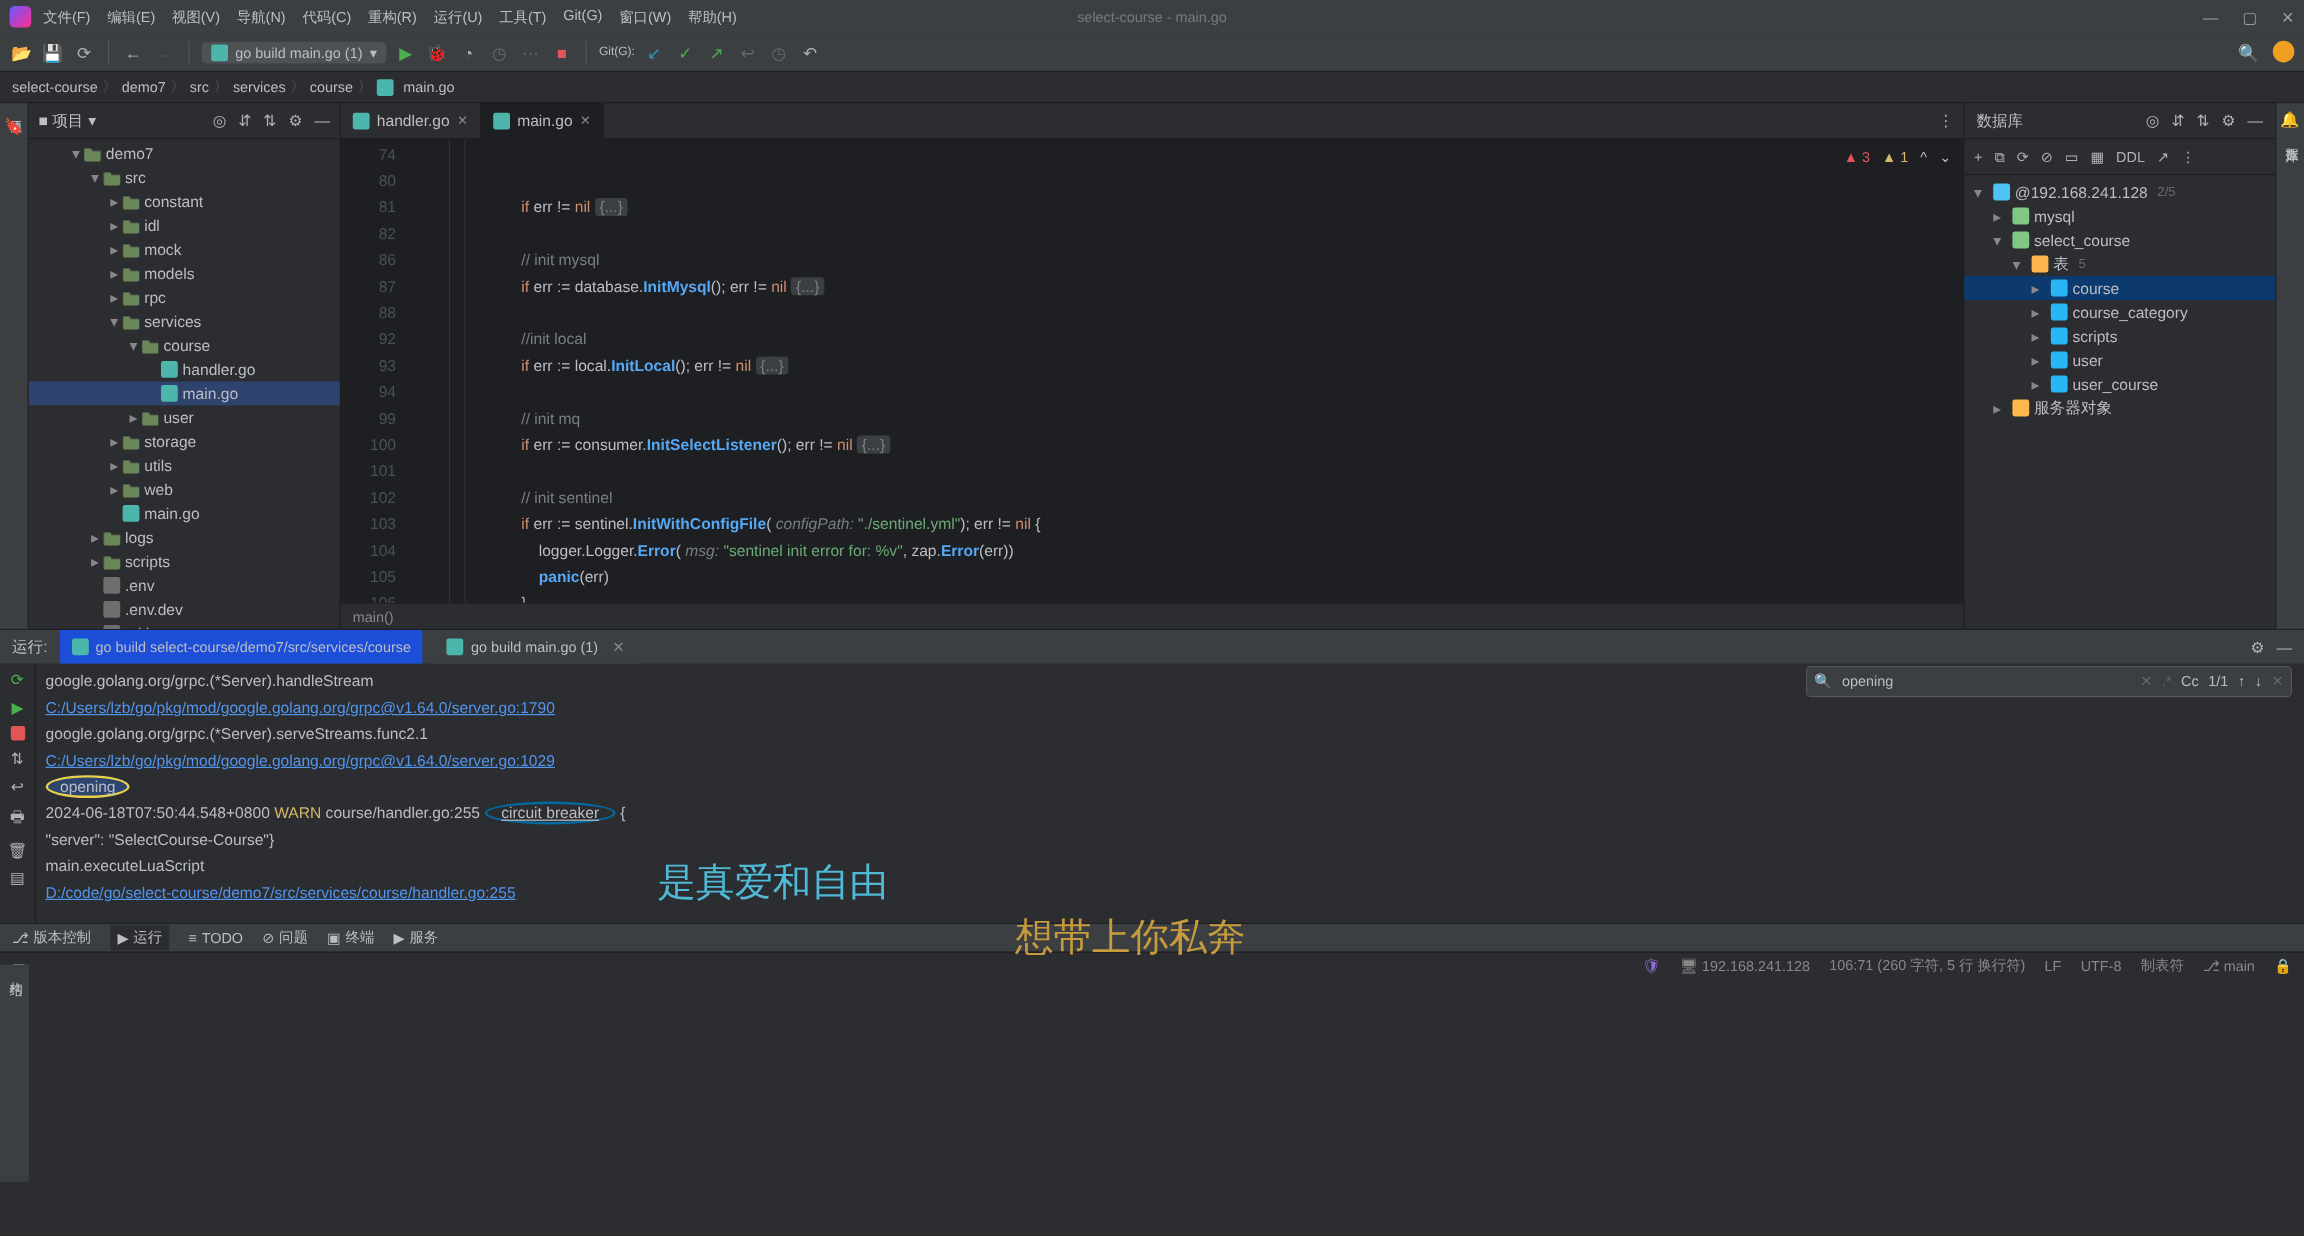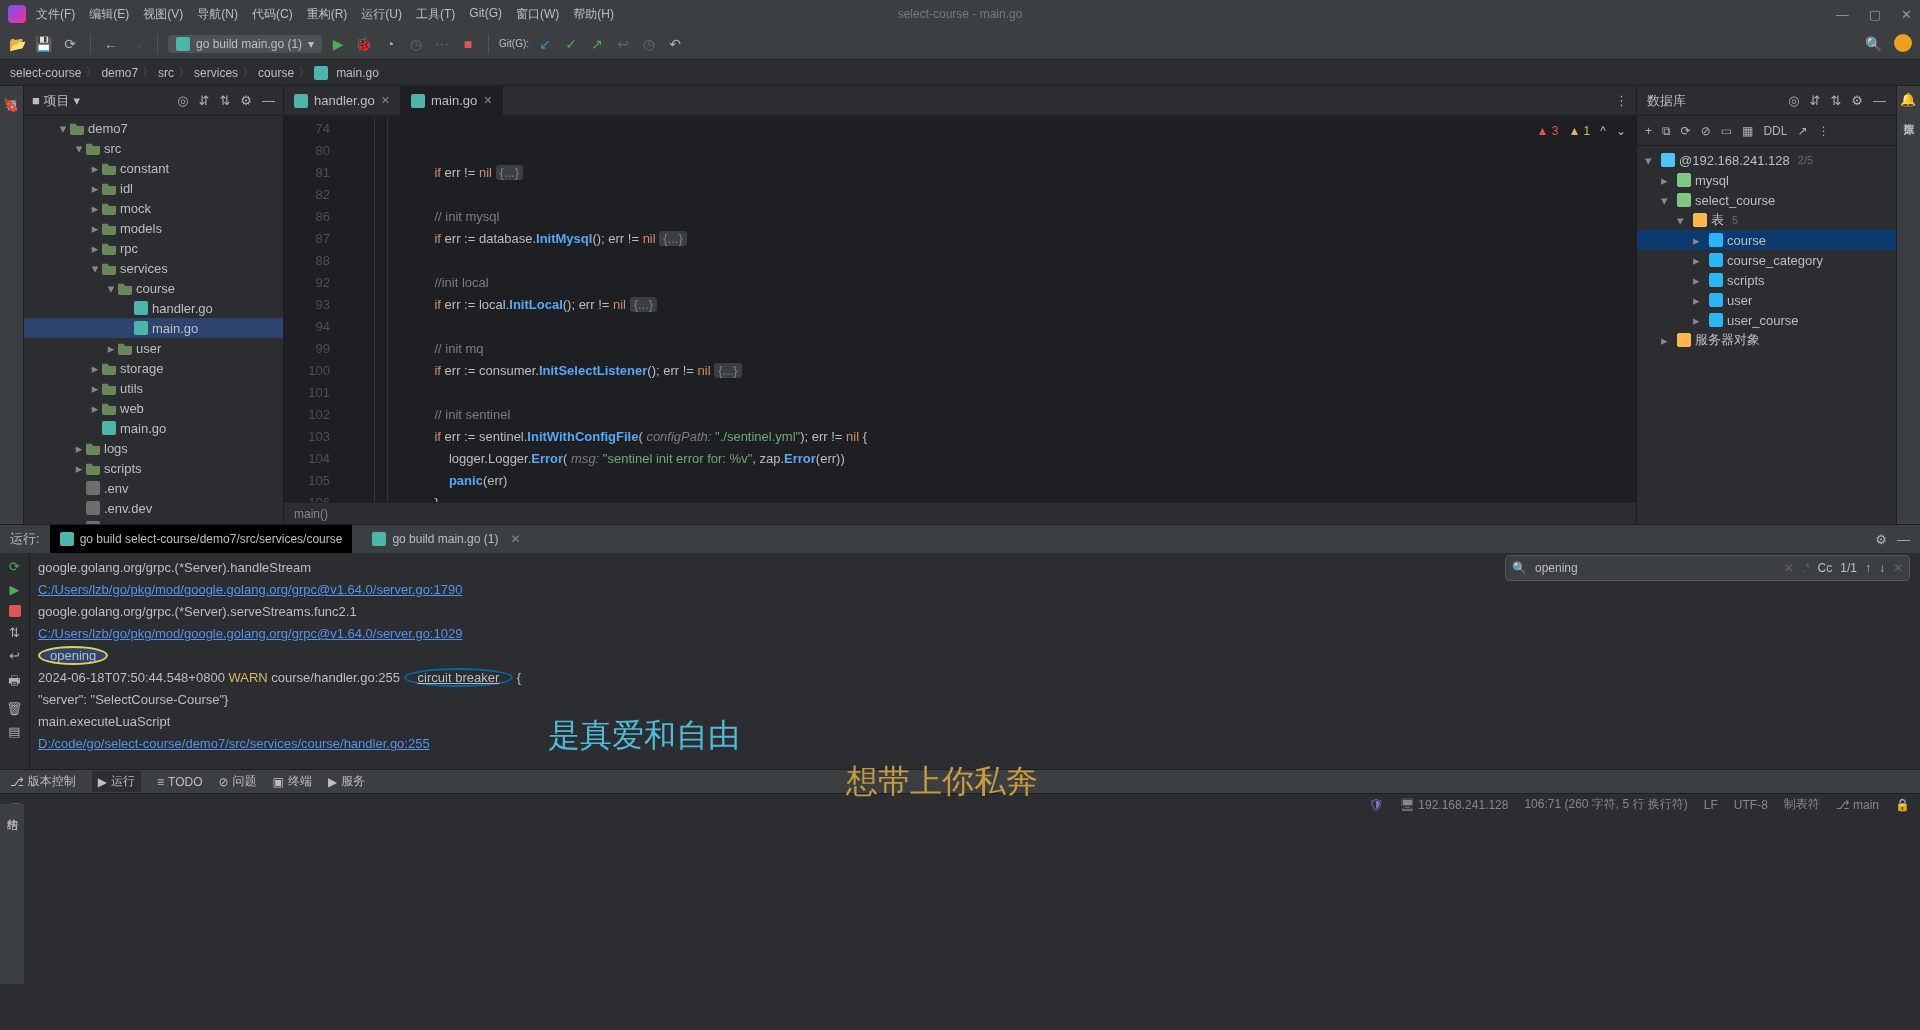--- a/index.html
+++ b/index.html
@@ -67,21 +67,21 @@
 .db-row .ico.ds { background: #4fc3f7; }
 .db-row .ico.sch { background: #81c784; }
 .db-row .ico.tbl { background: #29b6f6; }
 .db-row .ico.fld { background: #ffb74d; }
 .db-row.sel { background: #0d3a6e; }
 .db-row .dim { color: #6b6b6b; margin-left: 4px; font-size: 11px; }
 .rightbar { width: 24px; background: #3c3f41; border-left: 1px solid #1e1f22; display: flex; flex-direction: column; align-items: center; padding-top: 6px; gap: 8px; }
 .rightbar .vtxt { writing-mode: vertical-rl; font-size: 11px; }
 .run-panel { height: 245px; background: #2b2d30; border-top: 1px solid #1e1f22; display: flex; flex-direction: column; }
 .run-hdr { height: 28px; display: flex; align-items: center; padding: 0 10px; gap: 10px; background: #3c3f41; }
-.run-tab { display: flex; align-items: center; gap: 6px; padding: 0 10px; height: 28px; background: #000000; font-size: 12px; }
+.run-tab { display: flex; align-items: center; gap: 6px; padding: 0 10px; height: 28px; background: #1d4ed8; font-size: 12px; }
 .run-tab .gopher { width: 14px; height: 14px; background: #4db6ac; border-radius: 2px; }
 .run-hdr .rtools { margin-left: auto; display: flex; gap: 10px; color: #afb1b3; }
 .run-body { flex: 1; display: flex; }
 .run-side { width: 30px; background: #2b2d30; border-right: 1px solid #1e1f22; display: flex; flex-direction: column; align-items: center; gap: 8px; padding-top: 6px; color: #afb1b3; }
 .run-side .play { color: #4caf50; }
 .run-side .stop { width: 12px; height: 12px; background: #e05555; border-radius: 2px; }
 .console { flex: 1; font-family: "JetBrains Mono", Consolas, monospace; font-size: 13px; line-height: 22px; padding: 4px 8px; overflow: hidden; position: relative; }
 .console .link { color: #5394ec; text-decoration: underline; cursor: pointer; }
 .console .warn { color: #d6b86a; }
 .console .hl-open { background: #2e4570; border: 2px solid #e8d04a; border-radius: 50%; padding: 0 10px; }

